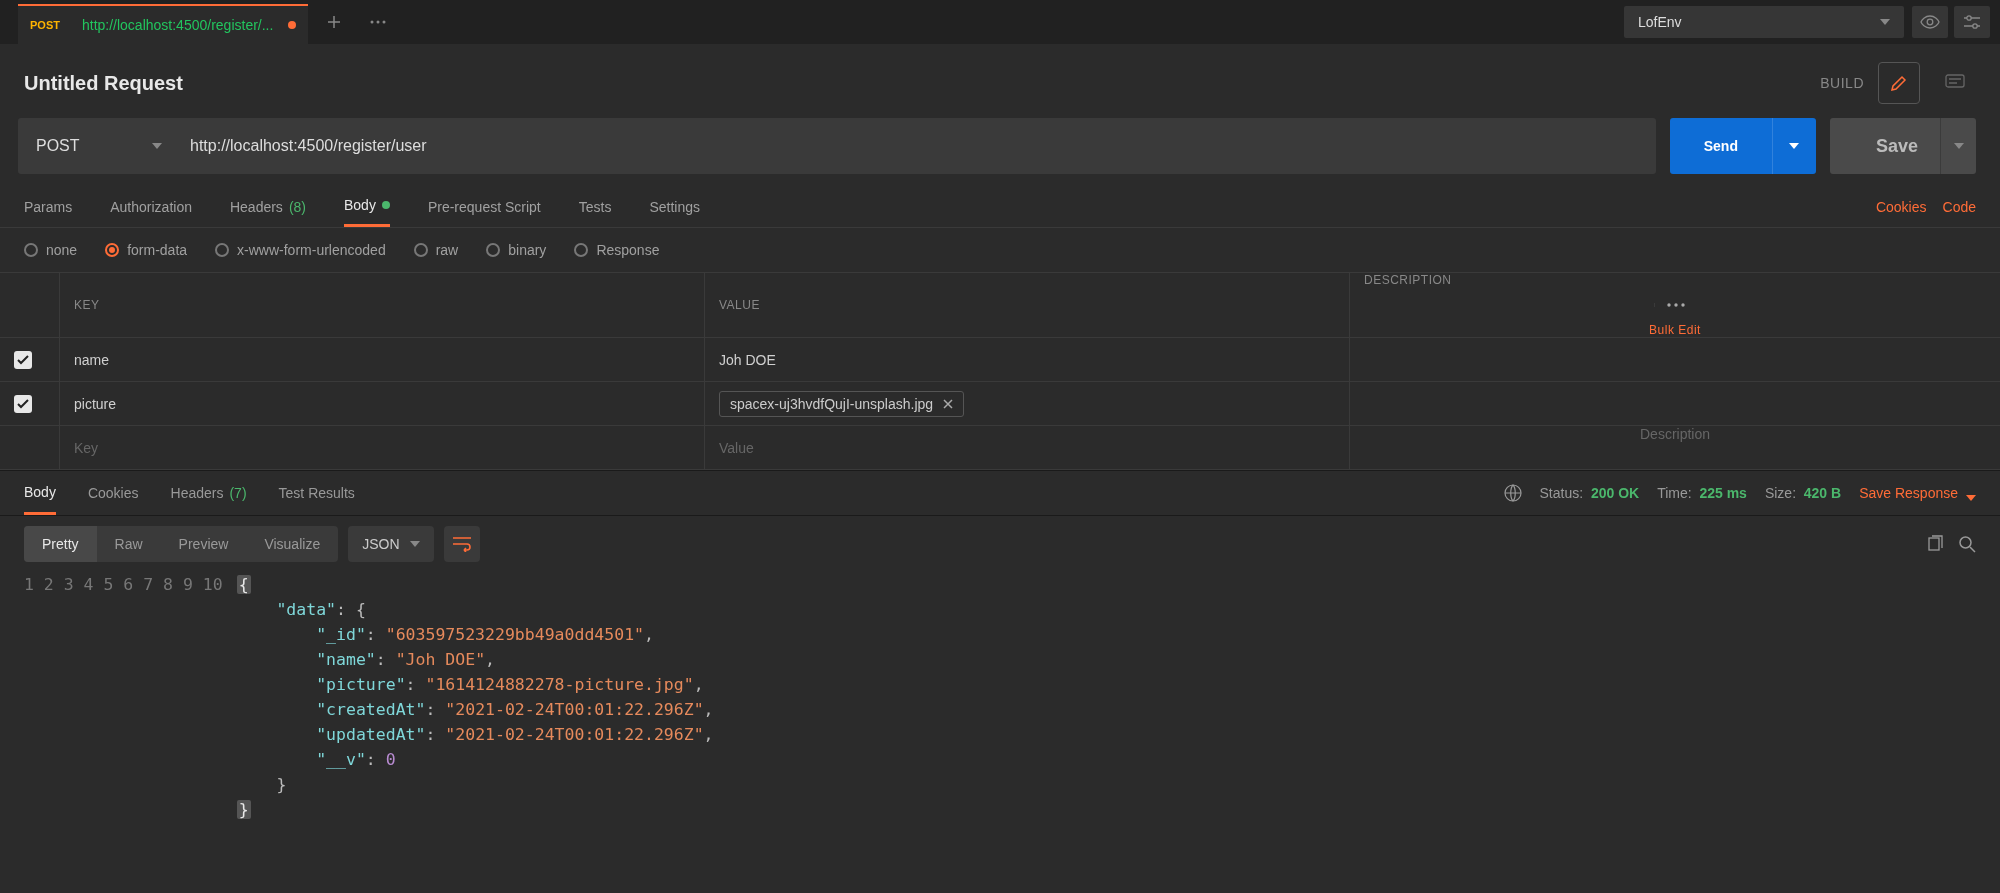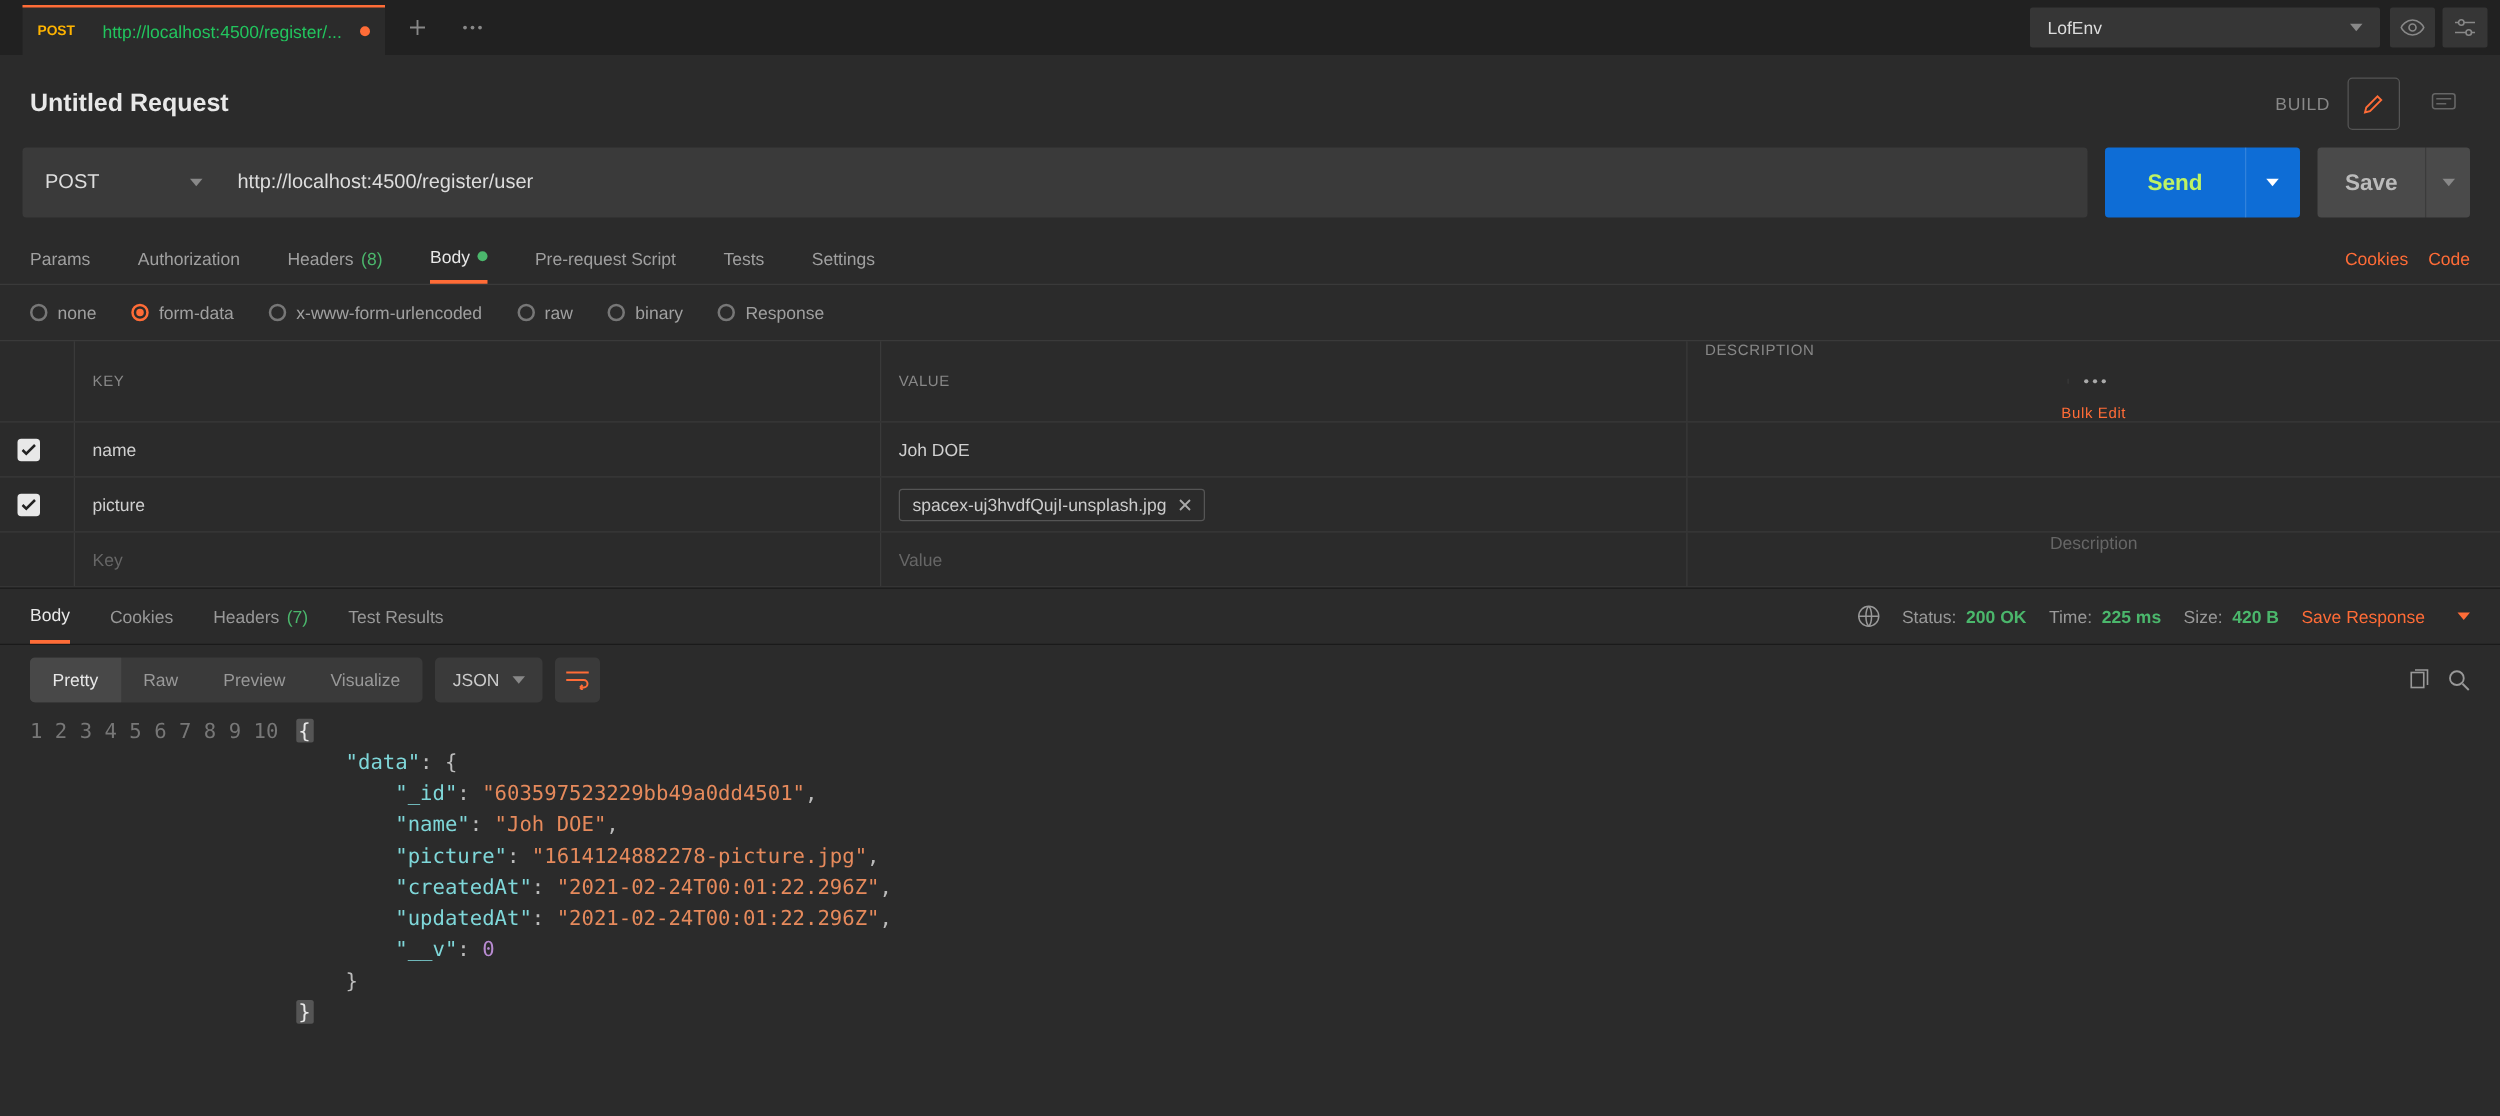--- a/index.html
+++ b/index.html
@@ -74,30 +74,30 @@
 }
 .method-select {
   display: flex; align-items: center; justify-content: space-between;
   width: 162px; padding: 0 18px; color: #ddd; font-size: 16px;
 }
 .url-input {
   flex: 1; background: transparent; border: none; color: #ddd; font-size: 16px;
   padding: 0 10px; outline: none;
 }
 .send-btn {
-  display: flex; align-items: center; background: #0e6dd6; color: #bef264; font-weight: 600;
-  font-size: 18px; border-radius: 3px; height: 56px;
+  display: flex; align-items: center; background: #0e6dd6; color: #ffffff; font-weight: 600;
+  font-size: 14px; border-radius: 3px; height: 56px;
 }
 .send-btn .main { padding: 0 34px; }
 .send-btn .drop { width: 44px; display: flex; align-items: center; justify-content: center; border-left: 1px solid rgba(255,255,255,0.15); height:100%; }
 .save-btn {
   display: flex; align-items: center; background: #4a4a4a; color: #bbb; font-weight: 600;
   font-size: 18px; border-radius: 3px; height: 56px;
 }
-.save-btn .main { padding: 0 22px; }
+.save-btn .main { padding: 0 22px; margin-left: 24px; }
 .save-btn .drop { width: 36px; display: flex; align-items: center; justify-content: center; border-left: 1px solid rgba(0,0,0,0.2); height:100%;}
 
 
 .req-tabs { display: flex; align-items: center; padding: 0 24px; height: 42px; gap: 38px; border-bottom: 1px solid #3a3a3a; }
 .req-tab { color: #a0a0a0; cursor: pointer; height: 100%; display: flex; align-items: center; gap: 6px; }
 .req-tab.active { color: #e8e8e8; border-bottom: 3px solid #ff6c37; }
 .badge { color: #4bb76c; }
 .green-dot { width: 8px; height: 8px; border-radius: 50%; background: #4bb76c; }
 .req-tabs-right { margin-left: auto; display: flex; gap: 16px; }
 .orange-link { color: #ff6c37; cursor: pointer; }
@@ -411,21 +411,21 @@
     <div class="resp-right">
       <span>
         <svg width="18" height="18" viewBox="0 0 18 18">
             <circle cx="9" cy="9" r="8" fill="none" stroke="#999" stroke-width="1.2"></circle>
             <path d="M1 9h16M9 1c3 3 3 13 0 16M9 1c-3 3-3 13 0 16" fill="none" stroke="#999" stroke-width="1.2"></path>
           </svg>
       </span>
       <span><span>Status:</span>&nbsp;&nbsp;<span class="green-text">200 OK</span></span>
       <span><span>Time:</span>&nbsp;&nbsp;<span class="green-text">225 ms</span></span>
       <span><span>Size:</span>&nbsp;&nbsp;<span class="green-text">420 B</span></span>
-      <span class="orange-link" style="display:inline-flex;align-items:center;gap:26px;">
+      <span class="orange-link" style="display:inline-flex;align-items:flex-end;gap:8px;">
         <span>Save Response</span>
         <span class="caret" style="border-top-color:#ff6c37;"></span>
       </span>
     </div>
   </div>
 
   <div class="view-row">
     <div class="seg">
       <div class="active">
           <span>Pretty</span>

